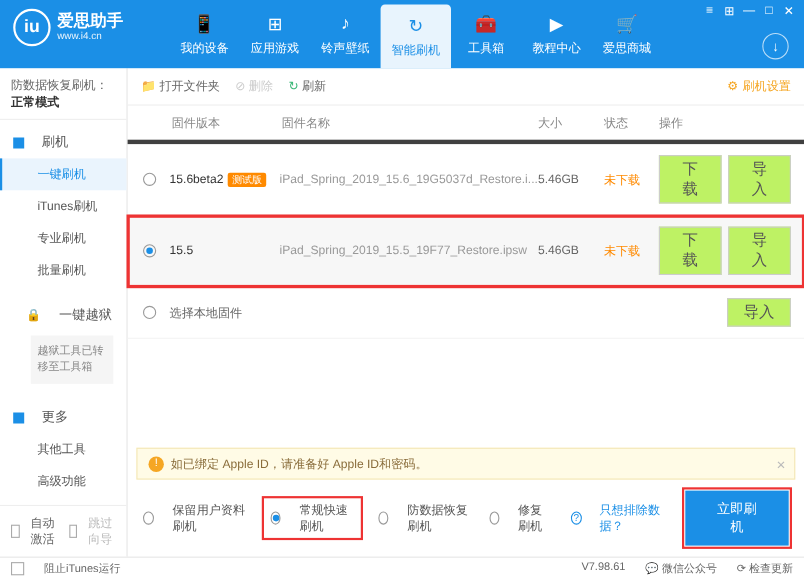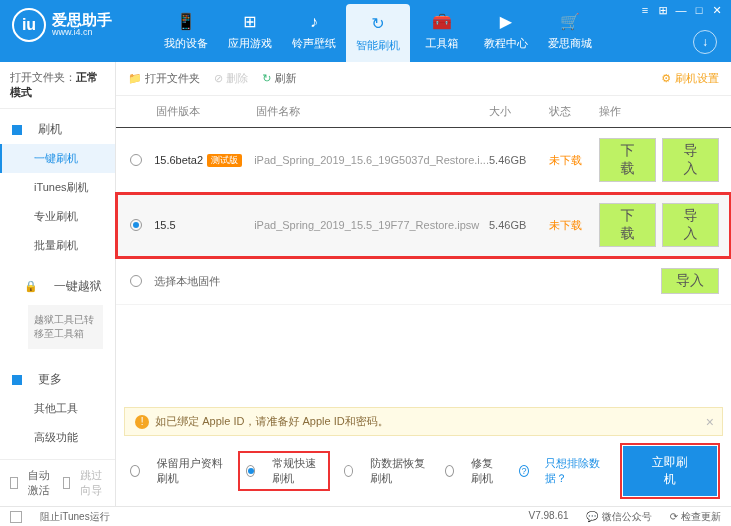--- a/index.html
+++ b/index.html
@@ -38,21 +38,21 @@
 
 .main { flex: 1; display: flex; flex-direction: column; position: relative; }
 .toolbar { height: 34px; display: flex; align-items: center; padding: 0 12px; border-bottom: 1px solid #eee; gap: 14px; font-size: 11px; }
 .tb-left { display: flex; align-items: center; gap: 14px; color: #666; }
 .tb-folder { color: #f5a623; }
 .tb-del { color: #ccc; }
 .tb-refresh { color: #3cb878; }
 .tb-right { margin-left: auto; color: #f5a623; display: flex; align-items: center; gap: 4px; }
 .gear { color: #f5a623; }
 
-.table-head { display: flex; padding: 8px 12px 8px 40px; font-size: 11px; color: #888; border-bottom: 1px solid #404040; }
+.table-head { display: flex; padding: 8px 12px 8px 40px; font-size: 11px; color: #888; border-bottom: 4px solid #404040; }
 .col-ver { width: 100px; }
 .col-name { flex: 1; }
 .col-size { width: 60px; }
 .col-status { width: 50px; }
 .col-ops { width: 120px; text-align: left; }
 
 .row { display: flex; align-items: center; padding: 10px 12px 10px 14px; font-size: 11px; border-bottom: 1px solid #f3f3f3; }
 .row.highlighted { outline: 3px solid #e33; outline-offset: -2px; background: #f7f7f7; }
 .radio { width: 12px; height: 12px; border: 1px solid #999; border-radius: 50%; margin-right: 12px; display: flex; align-items: center; justify-content: center; }
 .radio.sel::after { content: ""; width: 6px; height: 6px; background: #1b8fe6; border-radius: 50%; }
@@ -128,21 +128,21 @@
     <div class="tbtn">□</div>
     <div class="tbtn">✕</div>
   </div>
   <div class="circle-arrow">↓</div>
 </div>
 
 <div class="body">
 
   <div class="sidebar">
     <div class="conn-status">
-      <span>打开文件夹：</span><b>正常模式</b>
+      <span>防数据恢复刷机：</span><b>正常模式</b>
     </div>
     <div id="side-groups">
         <div class="side-group">
           <div class="side-head">
             <span class="sq"></span>
             <span>刷机</span>
           </div>
           <div class="side-item active">一键刷机</div>
           <div class="side-item">iTunes刷机</div>
           <div class="side-item">专业刷机</div>

